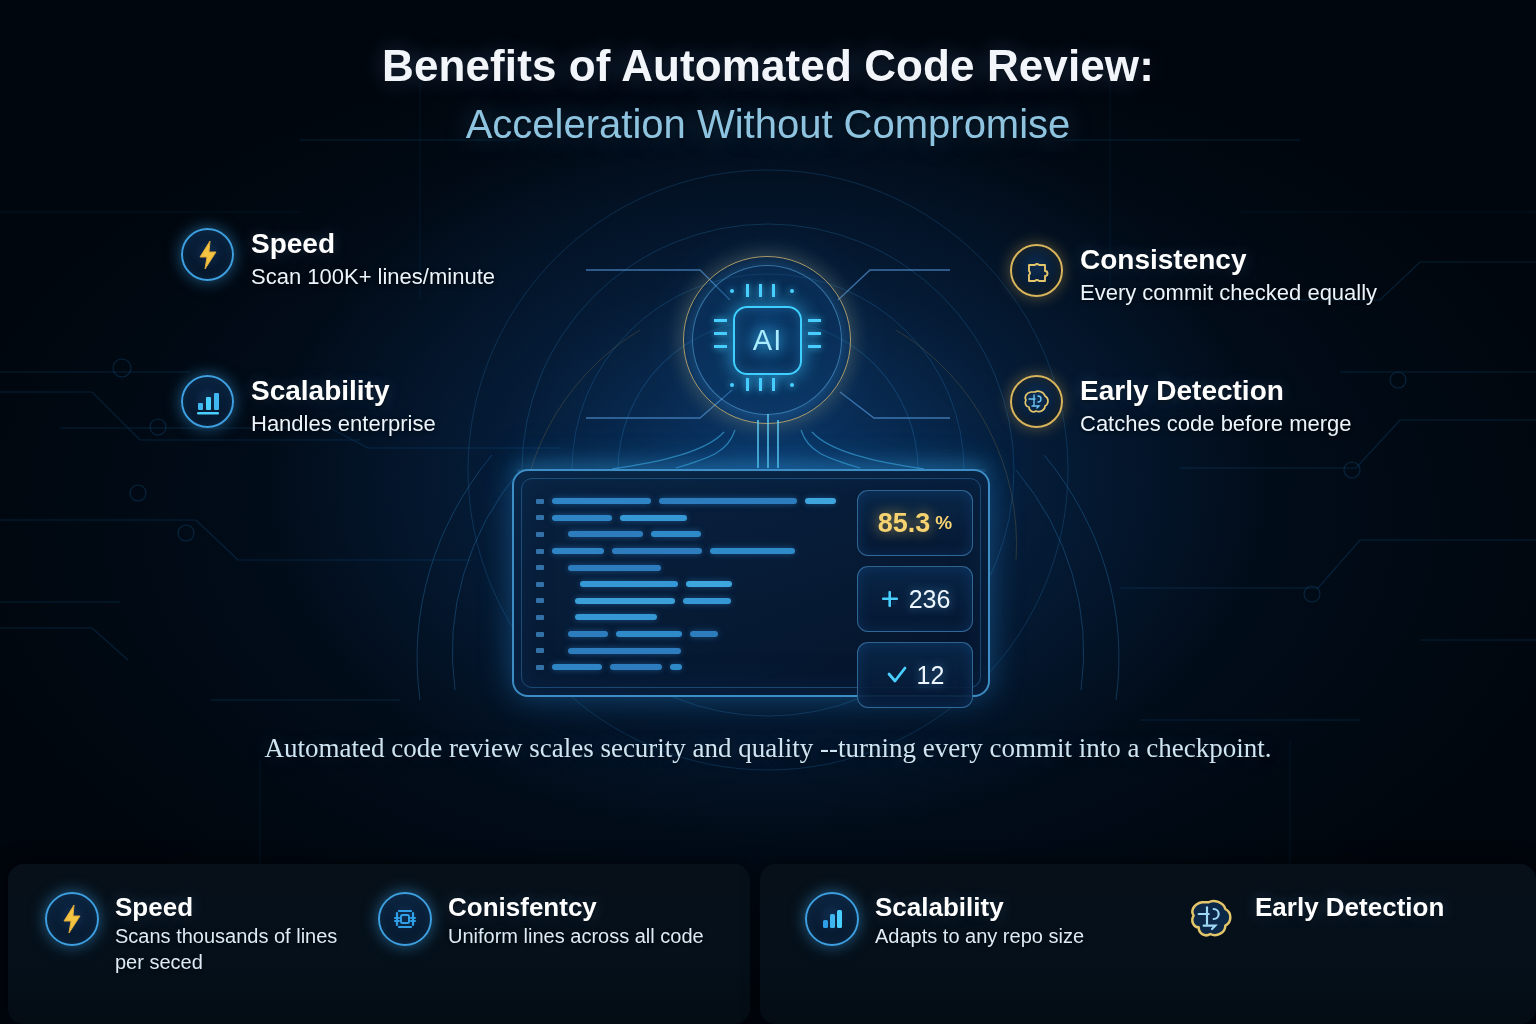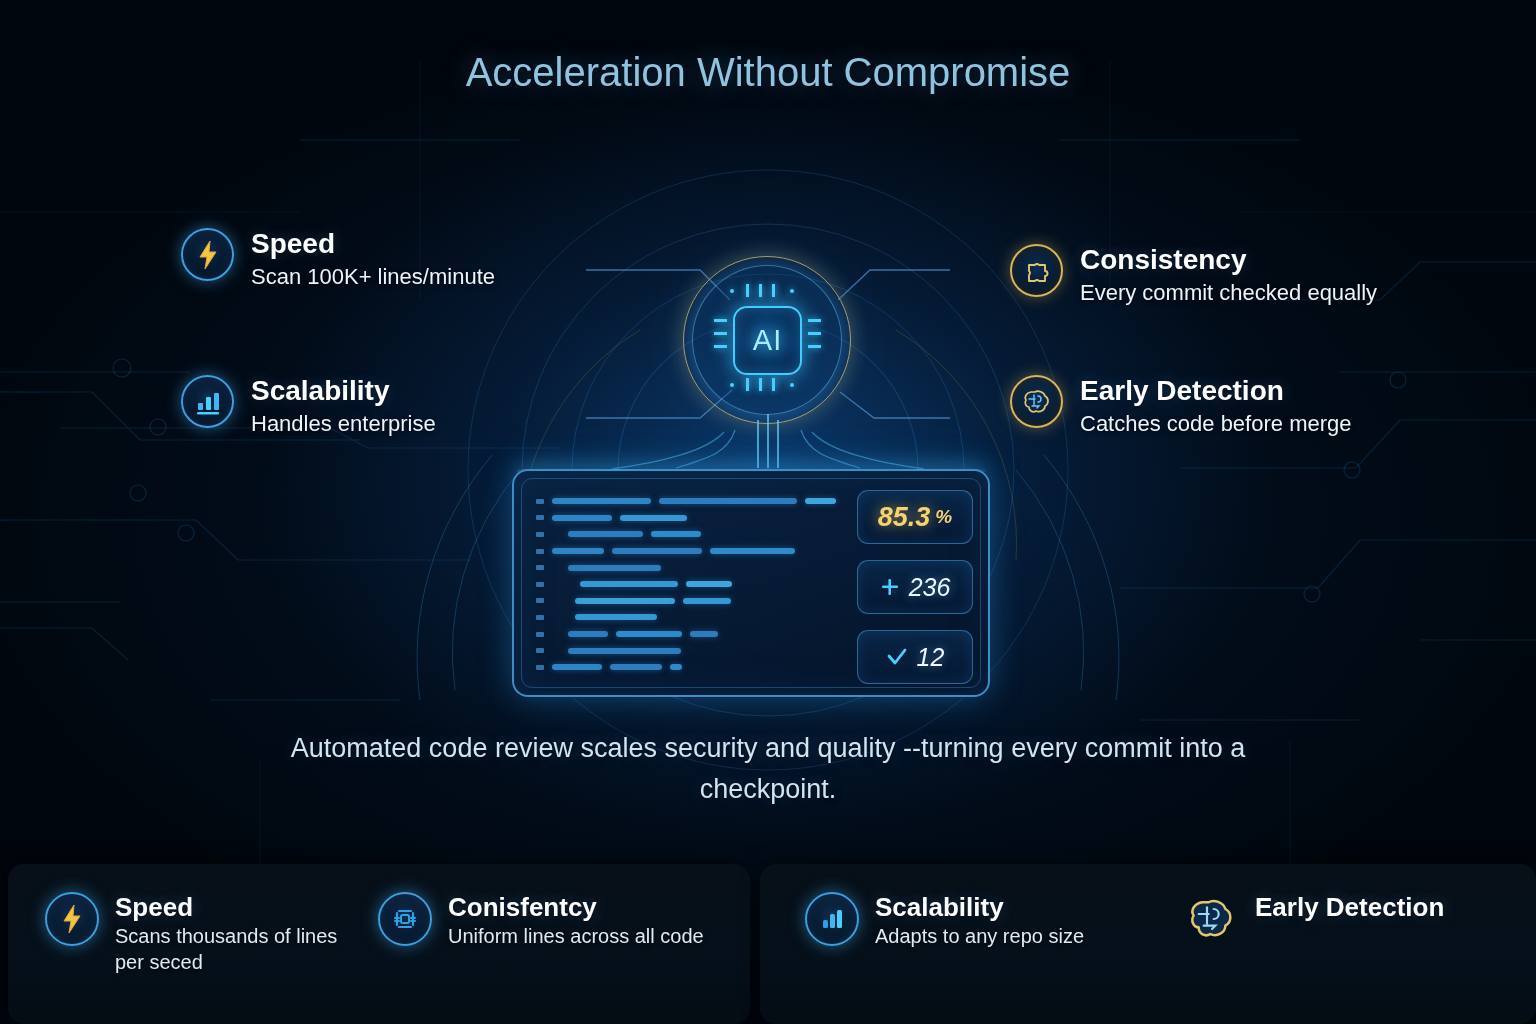--- a/index.html
+++ b/index.html
@@ -107,37 +107,37 @@
   }
   #code-panel-inner {
     position:absolute; inset:7px; border:1px solid rgba(60,140,205,.40); border-radius:11px;
   }
   .code-area { position:absolute; left:22px; top:22px; width:300px; }
   .code-row { display:flex; align-items:center; gap:8px; height:16.6px; }
   .gutter { width:8px; height:5px; border-radius:1px; background:rgba(70,150,215,.70); flex:0 0 auto; }
   .seg { height:6px; border-radius:3px; }
   .stats { position:absolute; right:15px; top:19px; width:116px; }
   .stat {
-    height:54px; margin-bottom:16px; border-radius:11px;
+    height:66px; margin-bottom:10px; border-radius:11px;
     border:1px solid rgba(80,160,220,.55);
     background:linear-gradient(180deg, rgba(10,40,74,.88), rgba(6,24,50,.9));
     display:flex; align-items:center; justify-content:center; gap:9px;
     box-shadow:inset 0 0 14px rgba(20,70,130,.45);
-    font-style:italic;
   }
   .stat-val { font-size:26px; font-weight:bold; color:#ffffff; text-shadow:0 0 10px rgba(120,200,255,.5); }
   .stat-val.gold { color:#f6d270; font-size:27px; text-shadow:0 0 14px rgba(245,200,90,.65); }
   .pct { font-size:19px; font-weight:bold; color:#f6d270; }
   .stat-val.plain { font-weight:normal; font-size:25px; color:#eef7ff; }
 
   
   #caption {
     position:absolute; left:253px; top:728px; width:1030px; text-align:center;
     font-size:27px; line-height:1.50; color:#cfe5f2; font-weight:normal;
     text-shadow:0 0 16px rgba(90,160,220,.28), 0 2px 4px rgba(0,0,0,.7);
+    font-family:Liberation Serif, serif;
   }
 
   
   #bottom-bar { position:absolute; left:0; top:864px; width:1536px; height:160px; }
   .bottom-panel {
     position:absolute; top:0; height:160px; border-radius:16px;
     background:linear-gradient(180deg, #071019 0%, #05101a 60%, #040c14 100%);
     box-shadow:0 -2px 18px rgba(0,0,0,.55);
   }
   #bottom-panel-left  { left:8px;  width:742px; }
@@ -211,20 +211,21 @@
       <g fill="none" stroke="#4d8fd0" stroke-width="1.3" opacity=".75">
         <path d="M586 270 H700 L730 300"></path>
         <path d="M586 418 H700 L732 390"></path>
         <path d="M950 270 H870 L838 300"></path>
         <path d="M950 418 H874 L840 392"></path>
       </g>
     </svg>
   </div>
 
   <div class="header">
+    <div class="title">Benefits of Automated Code Review:</div>
     <div class="subtitle">Acceleration Without Compromise</div>
   </div>
 
   <div class="benefit" id="item-speed">
     <div class="bicon blue">
       <svg width="26" height="30" viewBox="0 0 26 30">
         <path d="M15 1 L5 17 H12 L10 29 L21 12 H14 Z" fill="#f5c542" stroke="#e0a93a" stroke-width="1" stroke-linejoin="round"></path>
       </svg>
     </div>
     <div class="btext">

